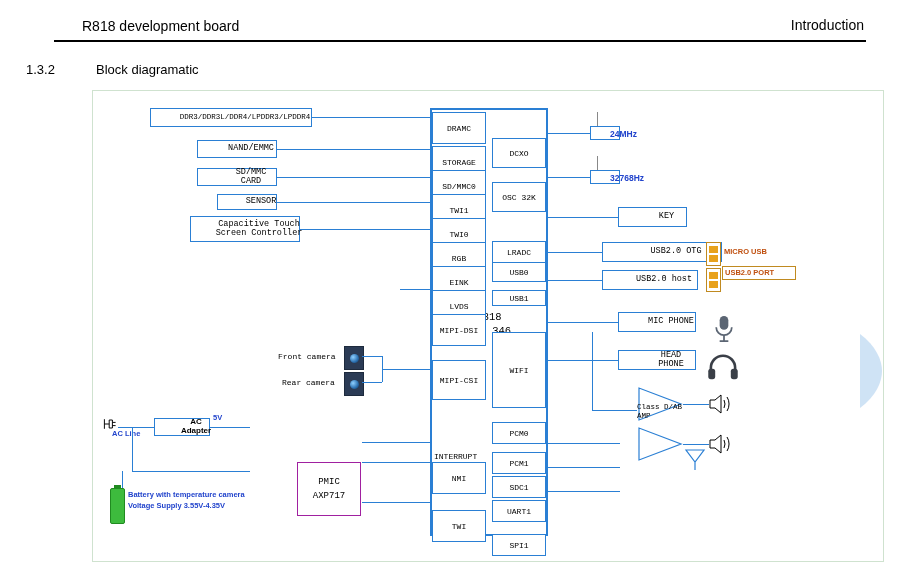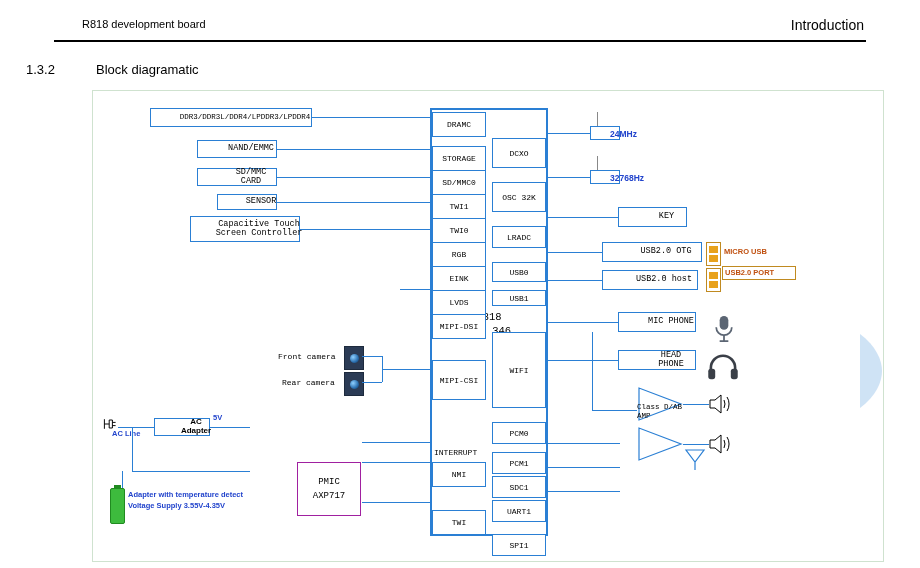--- a/index.html
+++ b/index.html
@@ -2,21 +2,21 @@
 <html><head>
 <meta charset="utf-8">
 <style>
   html,body{margin:0;padding:0;}
   body{width:920px;height:568px;background:#ffffff;font-family:"Liberation Sans",sans-serif;position:relative;overflow:hidden;}
   .page{position:relative;width:920px;height:568px;}
 
   
   .hdr{position:absolute;left:0;top:16px;width:920px;height:26px;}
   .hdr .hline{position:absolute;left:54px;top:24px;width:812px;height:2px;background:#000;}
-  .hdr-left{position:absolute;left:82px;top:2px;font-size:11px;color:#000;}
+  .hdr-left{position:absolute;left:82px;top:2px;font-size:14px;color:#000;}
   .hdr-right{position:absolute;right:56px;top:1px;font-size:14px;color:#000;}
 
   .sec-num{position:absolute;left:26px;top:62px;font-size:13px;color:#000;}
   .sec-title{position:absolute;left:96px;top:62px;font-size:13px;color:#000;}
 
   
   .canvas{position:absolute;left:92px;top:90px;width:790px;height:470px;background:#fff;}
   .frame{position:absolute;left:0;top:0;width:790px;height:470px;border:1px solid #cfe2cf;}
 
   
@@ -26,21 +26,21 @@
   .lbl{white-space:pre;}
 
   
   .ln{position:absolute;background:#2a7fd4;}
   .lnh{height:1px;}
   .lnv{width:1px;}
 
   
   .soc{position:absolute;left:338px;top:18px;width:118px;height:428px;border:2px solid #2a7fd4;box-sizing:border-box;background:#fff;}
   .soc-name{position:absolute;left:0;right:0;top:200px;text-align:center;font-family:"Liberation Mono",monospace;font-size:10.5px;color:#000;line-height:1.35;}
-  .soc .port{position:absolute;left:0;width:54px;height:25px;box-sizing:border-box;border:1px solid #2a7fd4;
+  .soc .port{position:absolute;left:0;width:54px;height:32px;box-sizing:border-box;border:1px solid #2a7fd4;
       display:flex;align-items:center;justify-content:center;font-family:"Liberation Mono",monospace;font-size:8px;background:#fff;}
   .soc .portR{position:absolute;right:0;width:54px;box-sizing:border-box;border:1px solid #2a7fd4;
       display:flex;align-items:center;justify-content:center;font-family:"Liberation Mono",monospace;font-size:8px;background:#fff;}
 
   .screen{position:absolute;left:208px;top:168px;width:100px;height:62px;background:#9a9a9a;border:1px solid #7a7a7a;
       display:flex;align-items:center;justify-content:center;font-family:"Liberation Serif",serif;font-size:13px;color:#000;}
 
   .cam{position:absolute;width:18px;height:22px;background:#2b3b55;border:1px solid #1d2a3d;}
   .cam::after{content:"";position:absolute;left:50%;top:50%;width:9px;height:9px;margin:-4.5px 0 0 -4.5px;border-radius:50%;
       background:radial-gradient(circle at 35% 35%,#8fd0ff 0%,#2a6fb0 60%,#13304d 100%);}
@@ -109,21 +109,21 @@
       <div class="port" style="top:156px">EINK</div>
       <div class="port" style="top:180px">LVDS</div>
       <div class="port" style="top:204px">MIPI-DSI</div>
       <div class="port" style="top:250px;height:40px">MIPI-CSI</div>
       <div class="port" style="top:330px;width:60px;border:none;background:transparent;justify-content:flex-start;padding-left:2px">INTERRUPT</div>
       <div class="port" style="top:352px">NMI</div>
       <div class="port" style="top:400px">TWI</div>
 
       <div class="portR" style="top:28px;height:30px">DCXO</div>
       <div class="portR" style="top:72px;height:30px">OSC 32K</div>
-      <div class="portR" style="top:116px;height:22px">LRADC</div>
+      <div class="portR" style="top:131px;height:22px">LRADC</div>
       <div class="portR" style="top:152px;height:20px">USB0</div>
       <div class="portR" style="top:180px;height:16px">USB1</div>
       <div class="portR" style="top:222px;height:76px">WIFI</div>
       <div class="portR" style="top:312px;height:22px">PCM0</div>
       <div class="portR" style="top:342px;height:22px">PCM1</div>
       <div class="portR" style="top:366px;height:22px">SDC1</div>
       <div class="portR" style="top:390px;height:22px">UART1</div>
       <div class="portR" style="top:424px;height:22px">SPI1</div>
     </div>
 
@@ -165,42 +165,42 @@
       <path d="M13 8 L17 8 M13 12 L17 12" stroke="#000" stroke-width="1.2"></path>
     </svg>
 
     <div class="ln lnh" style="left:26px;top:337px;width:36px"></div>
     <div class="ln lnh" style="left:118px;top:337px;width:40px"></div>
     <div class="ln lnv" style="left:40px;top:337px;height:44px"></div>
     <div class="ln lnh" style="left:40px;top:381px;width:118px"></div>
     <div class="ln lnv" style="left:30px;top:381px;height:24px"></div>
 
     <div class="battery"></div>
-    <div class="batt-txt"><span>Adapter with temperature detect</span>
+    <div class="batt-txt"><span>Battery with temperature camera</span>
 <span>Voltage Supply 3.55V-4.35V</span></div>
 
     <div class="ln lnh" style="left:270px;top:352px;width:68px"></div>
     <div class="ln lnh" style="left:270px;top:372px;width:68px"></div>
     <div class="ln lnh" style="left:270px;top:412px;width:68px"></div>
 
     <div class="ln lnv" style="left:505px;top:22px;height:14px;background:#888"></div>
     <div class="ln lnh" style="left:456px;top:43px;width:49px"></div>
     <div class="bx" style="left:498px;top:36px;width:14px;height:14px;border-color:#2a7fd4"></div>
     <div style="position:absolute;left:518px;top:39px;font-size:8.5px;font-weight:bold;color:#2244cc">24MHz</div>
 
     <div class="ln lnv" style="left:505px;top:66px;height:14px;background:#888"></div>
     <div class="ln lnh" style="left:456px;top:87px;width:49px"></div>
     <div class="bx" style="left:498px;top:80px;width:14px;height:14px;border-color:#2a7fd4"></div>
     <div style="position:absolute;left:518px;top:83px;font-size:8.5px;font-weight:bold;color:#2244cc">32768Hz</div>
 
     <div class="ln lnh" style="left:456px;top:127px;width:70px"></div>
     <div class="bx" style="left:526px;top:117px;width:69px;height:20px">KEY</div>
 
     <div class="ln lnh" style="left:456px;top:162px;width:150px"></div>
-    <div class="bx" style="left:510px;top:152px;width:100px;height:20px">USB2.0 OTG</div>
+    <div class="bx" style="left:510px;top:152px;width:120px;height:20px">USB2.0 OTG</div>
     <div class="ln lnh" style="left:456px;top:190px;width:150px"></div>
     <div class="bx" style="left:510px;top:180px;width:96px;height:20px">USB2.0 host</div>
 
     <div class="usb-con" style="left:614px;top:152px">
         <i style="top:3px"></i>
         <i style="top:12px"></i>
       </div>
     <div class="usb-lbl" style="left:632px;top:157px">MICRO USB</div>
     <div class="usb-con" style="left:614px;top:178px">
         <i style="top:3px"></i>

